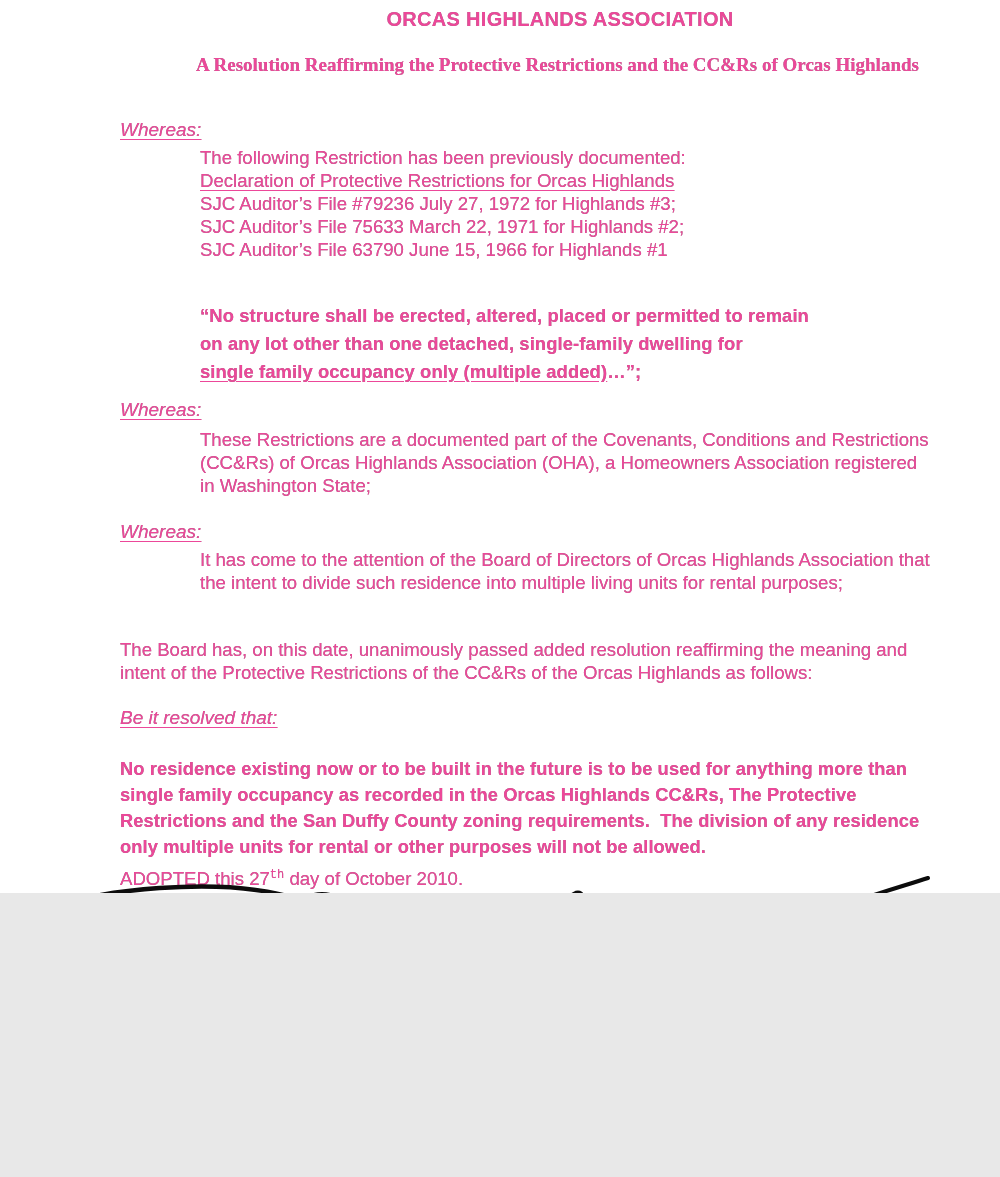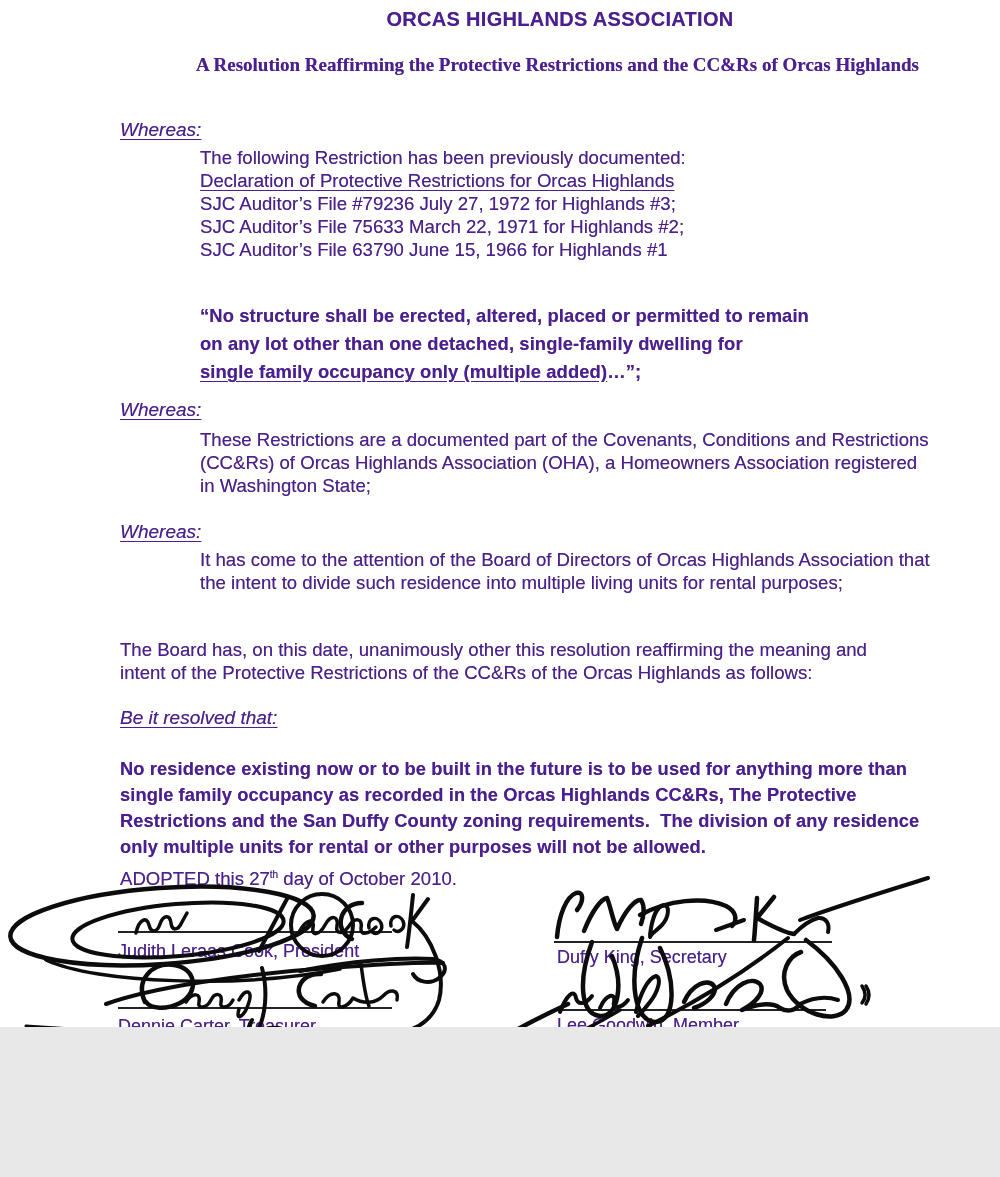--- a/index.html
+++ b/index.html
@@ -1,19 +1,19 @@
 <!DOCTYPE html>
 <html><head>
 <meta charset="utf-8">
 <style>
   html,body { margin:0; padding:0; background:#e8e8e8; }
   .page {
-    position:relative; width:1000px; height:1027px; margin:0 auto;
+    position:relative; width:1000px; height:893px; margin:0 auto;
     background:#ffffff; overflow:hidden;
-    font-family:"Liberation Sans", sans-serif; color:#4c1d95;
+    font-family:"Liberation Sans", sans-serif; color:#ec4899;
     text-shadow: 0 0 0.6px rgba(20,20,20,0.55);
   }
   .line { white-space:pre; }
 
   .title {
     position:absolute; top:8px; left:130px; right:10px; text-align:center;
     font-weight:bold; font-size:20px; letter-spacing:0.3px;
   }
   .subtitle {
     position:absolute; top:54px; left:115px; right:0; text-align:center;
@@ -28,21 +28,21 @@
   .quote-block {
     position:absolute; left:200px; font-weight:bold; font-size:18.4px;
     line-height:28px; letter-spacing:0.1px;
   }
   .resolution-block {
     position:absolute; left:120px; font-weight:bold; font-size:18.3px;
     line-height:26px; letter-spacing:0.1px;
   }
   .u { text-decoration:underline; text-underline-offset:3px; }
   .adopted { position:absolute; left:120px; top:868px; font-size:18.6px; }
-  .adopted sup { font-size:10px; }
+  .adopted sup { font-size:12px;font-family:Liberation Mono, monospace; }
 
   .sig-line { position:absolute; height:0; border-top:2px solid #232323; }
   .sig-label { position:absolute; font-size:18px; white-space:pre; }
 
   .ink-layer { position:absolute; left:0; top:0; pointer-events:none; }
   .ink-layer path, .ink-layer ellipse, .ink-layer circle { fill:none; stroke:#0c0c0c; stroke-linecap:round; stroke-linejoin:round; }
 </style>
 </head>
 <body>
 
@@ -73,21 +73,21 @@
     <div class="line">in Washington State;</div>
   </div>
 
   <div class="whereas-head" style="top:521px">Whereas:</div>
   <div class="body-block" style="top:548px">
     <div class="line">It has come to the attention of the Board of Directors of Orcas Highlands Association that</div>
     <div class="line">the intent to divide such residence into multiple living units for rental purposes;</div>
   </div>
 
   <div class="full-block" style="top:638px">
-    <div class="line">The Board has, on this date, unanimously other this resolution reaffirming the meaning and</div>
+    <div class="line">The Board has, on this date, unanimously passed added resolution reaffirming the meaning and</div>
     <div class="line">intent of the Protective Restrictions of the CC&amp;Rs of the Orcas Highlands as follows:</div>
   </div>
 
   <div class="whereas-head" style="top:707px">Be it resolved that:</div>
 
   <div class="resolution-block" style="top:756px">
     <div class="line">No residence existing now or to be built in the future is to be used for anything more than</div>
     <div class="line">single family occupancy as recorded in the Orcas Highlands CC&amp;Rs, The Protective</div>
     <div class="line">Restrictions and the San Duffy County zoning requirements.  The division of any residence</div>
     <div class="line">only multiple units for rental or other purposes will not be allowed.</div>

